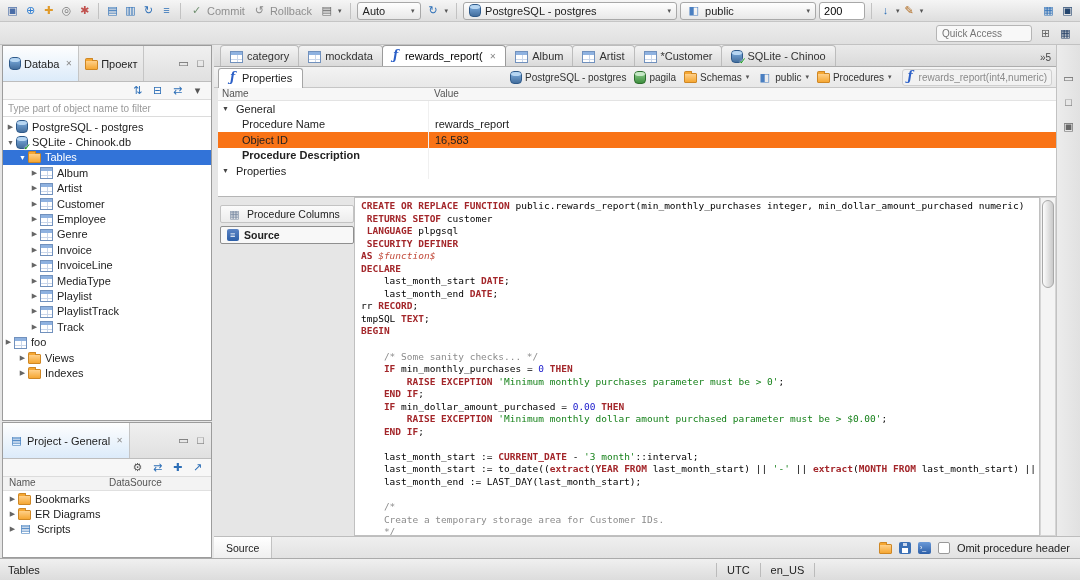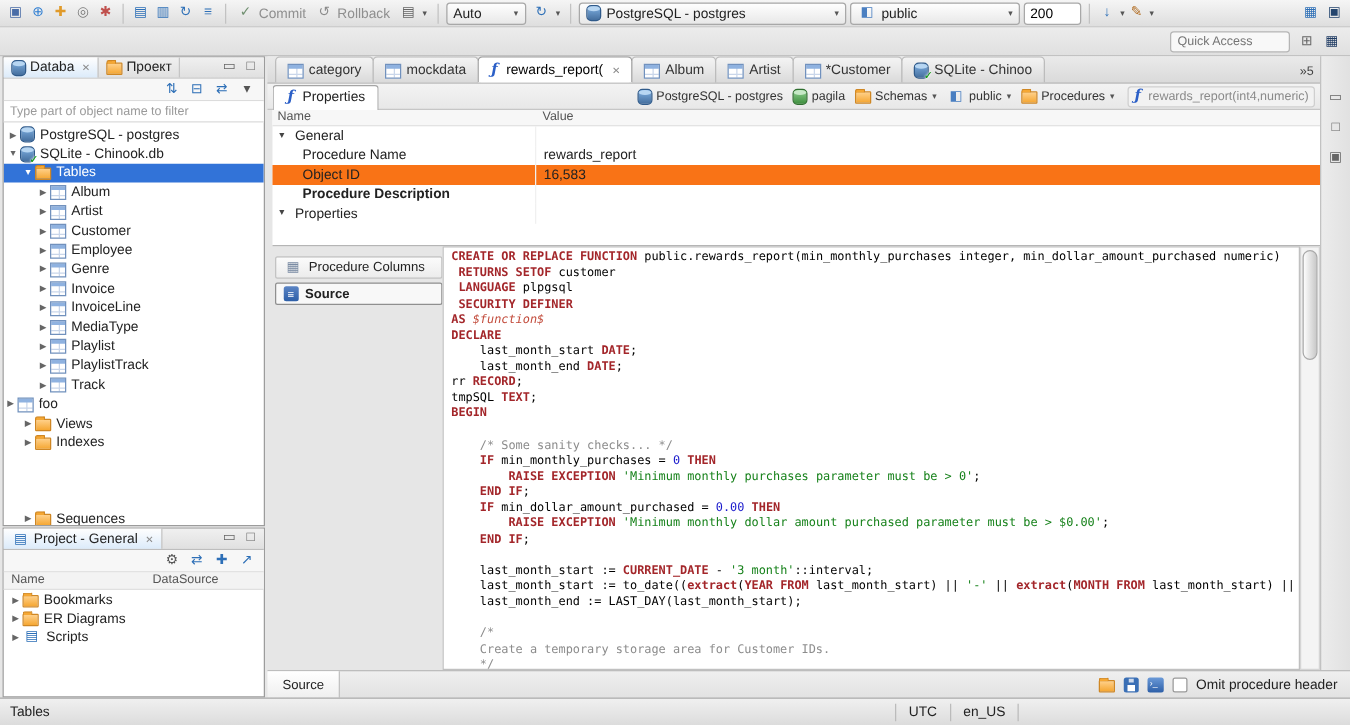--- a/index.html
+++ b/index.html
@@ -48,36 +48,36 @@
   
   #qa-row { position:absolute; left:0; top:22px; width:1080px; height:23px; background:linear-gradient(#ececec,#e0e0e0);
             border-bottom:1px solid #c2c2c2; display:flex; align-items:center; justify-content:flex-end; gap:6px; padding:0 7px; }
   #qa-input { width:96px; height:17px; border:1px solid #b5b5b5; border-radius:3px; background:#f8f8f8;
               font:10px "Liberation Sans",sans-serif; padding:0 5px; color:#444; }
 
   
   .panel { position:absolute; background:#fff; border:1px solid #9c9c9c; display:flex; flex-direction:column; }
   #navigator { left:2px; top:45px; width:210px; height:376px; }
   #project   { left:2px; top:422px; width:210px; height:136px; }
-  .view-tabbar { height:17px; flex:none; background:linear-gradient(#f0f0f0,#e0e0e0); border-bottom:1px solid #bdbdbd;
-                 display:flex; align-items:flex-start; }
+  .view-tabbar { height:36px; flex:none; background:linear-gradient(#f0f0f0,#e0e0e0); border-bottom:1px solid #bdbdbd;
+                 display:flex; align-items:center; }
   .vtab { height:100%; display:flex; align-items:center; gap:3px; padding:0 6px; border-right:1px solid #c5c5c5; font-size:11px; }
   .vtab.active { background:linear-gradient(#fefefe,#dcebfa); }
   .mini-toolbar { height:18px; flex:none; background:#f7f7f7; border-bottom:1px solid #dcdcdc;
                   display:flex; align-items:center; justify-content:flex-end; gap:5px; padding:0 6px; }
   #nav-filter { height:17px; flex:none; border-bottom:1px solid #dcdcdc; display:flex; align-items:center; padding:0 5px;
                 color:#9a9a9a; font-size:10px; background:#fff; }
   #tree { flex:1; overflow:hidden; padding-top:2px; }
   .trow { height:15.4px; display:flex; align-items:center; white-space:nowrap; }
   .trow .arr { width:11px; text-align:center; font-size:7px; color:#666; flex:none; }
   .trow .ic, .trow .gly { margin-right:4px; }
   .trow.sel { background:#3273d8; color:#fff; }
   .trow.sel .arr { color:#fff; }
   .proj-header { height:14px; flex:none; display:flex; background:#f3f3f3; border-bottom:1px solid #e0e0e0; font-size:10px; color:#555; }
-  .proj-header .h1 { width:106px; padding-left:6px; } .proj-header .h2 { flex:1;margin-left:13px; }
+  .proj-header .h1 { width:106px; padding-left:6px; } .proj-header .h2 { flex:1; }
   #proj-rows .trow { height:15px; }
 
   
   #statusbar { position:absolute; left:0; top:558px; width:1080px; height:22px; background:linear-gradient(#f0f0f0,#dcdcdc);
                border-top:1px solid #ababab; display:flex; align-items:center; padding-left:8px; }
   #sb-right { position:absolute; left:706px; top:0; height:100%; display:flex; align-items:center; }
   .sbsep { width:1px; height:14px; background:#bbb; margin:0 10px; }
 
   
   #main { position:absolute; left:214px; top:45px; width:866px; height:513px; }

